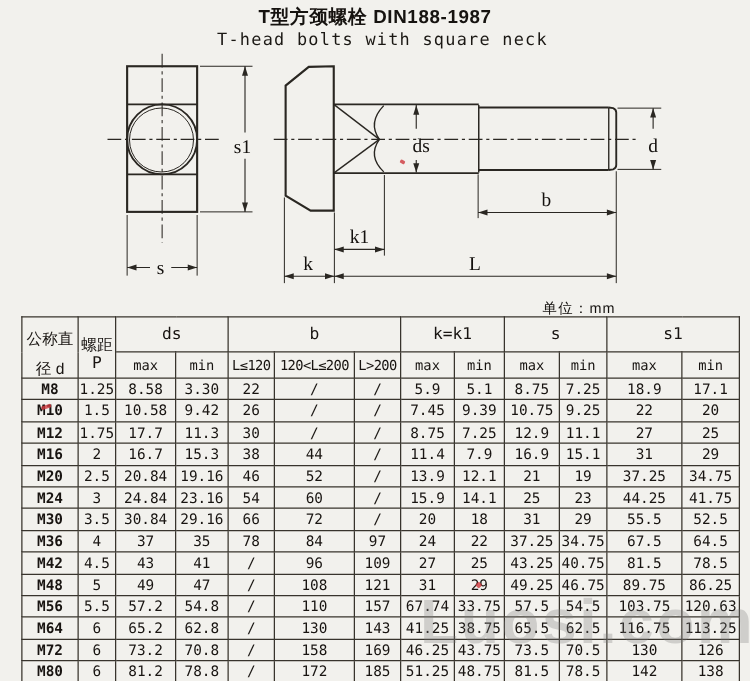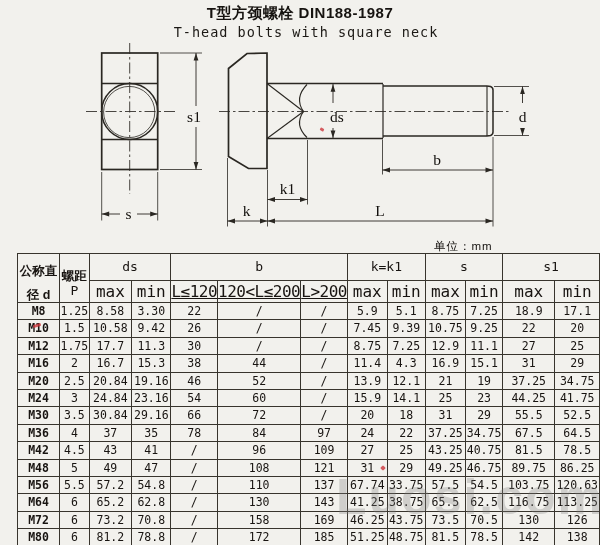--- a/index.html
+++ b/index.html
@@ -16,23 +16,23 @@
     font-family:"DejaVu Sans Mono","Liberation Mono",monospace;color:#1b1814;}
   #diagram{top:40px;left:0;}
   #unit-label{top:239px;left:411px;font-size:11.5px;color:#14110e;letter-spacing:1px;margin-left:23px;}
   #spec-table{position:absolute;left:17px;top:253px;border-collapse:collapse;table-layout:fixed;}
   #spec-table th,#spec-table td{
     border:1px solid #38342d;padding:0;text-align:center;vertical-align:middle;
     white-space:nowrap;overflow:hidden;
     font-family:"DejaVu Sans Mono","Liberation Mono",monospace;
     font-weight:normal;color:#181411;}
   tr.hrow1 th{height:23px;font-size:13px;}
-  tr.hrow2 th{height:17px;font-size:16px;}
-  th .zh{font-family:"Liberation Sans",sans-serif;font-size:12.5px;line-height:1.12;font-weight:bold;margin-top:10px;}
-  th.range{font-size:9.5px;letter-spacing:-.5px;text-decoration:underline;}
+  tr.hrow2 th{height:17px;font-size:11px;}
+  th .zh{font-family:"Liberation Sans",sans-serif;font-size:12.5px;line-height:1.12;font-weight:normal;margin-top:10px;}
+  th.range{font-size:9.5px;letter-spacing:-.5px;}
   #spec-table tbody td{height:16.4px;font-size:11.5px;line-height:16.4px;}
   #spec-table tbody td:first-child{font-weight:bold;margin-top:20px;}
   #watermark{top:468px;left:336px;width:300px;font-size:50px;font-weight:bold;
     letter-spacing:2px;color:rgba(125,125,125,0.30);
     font-family:"Liberation Sans",sans-serif;pointer-events:none;z-index:5;}
   .red-mark{position:absolute;background:rgba(205,55,60,.8);border-radius:1px;}
   #red1{left:320px;top:128px;width:4px;height:3px;transform:rotate(30deg);}
   #red2{left:33px;top:324px;width:8px;height:3px;transform:rotate(-18deg);}
   #red3{left:381px;top:466px;width:4px;height:4px;transform:rotate(45deg);}
   svg text{font-family:"Liberation Serif","DejaVu Serif",serif;fill:#14110e;}
@@ -232,21 +232,21 @@
       </tr>
       <tr>
         <td>M16</td>
         <td>2</td>
         <td>16.7</td>
         <td>15.3</td>
         <td>38</td>
         <td>44</td>
         <td>/</td>
         <td>11.4</td>
-        <td>4.3</td>
+        <td>7.9</td>
         <td>16.9</td>
         <td>15.1</td>
         <td>31</td>
         <td>29</td>
       </tr>
       <tr>
         <td>M20</td>
         <td>2.5</td>
         <td>20.84</td>
         <td>19.16</td>
@@ -335,21 +335,21 @@
         <td>89.75</td>
         <td>86.25</td>
       </tr>
       <tr>
         <td>M56</td>
         <td>5.5</td>
         <td>57.2</td>
         <td>54.8</td>
         <td>/</td>
         <td>110</td>
-        <td>137</td>
+        <td>157</td>
         <td>67.74</td>
         <td>33.75</td>
         <td>57.5</td>
         <td>54.5</td>
         <td>103.75</td>
         <td>120.63</td>
       </tr>
       <tr>
         <td>M64</td>
         <td>6</td>

